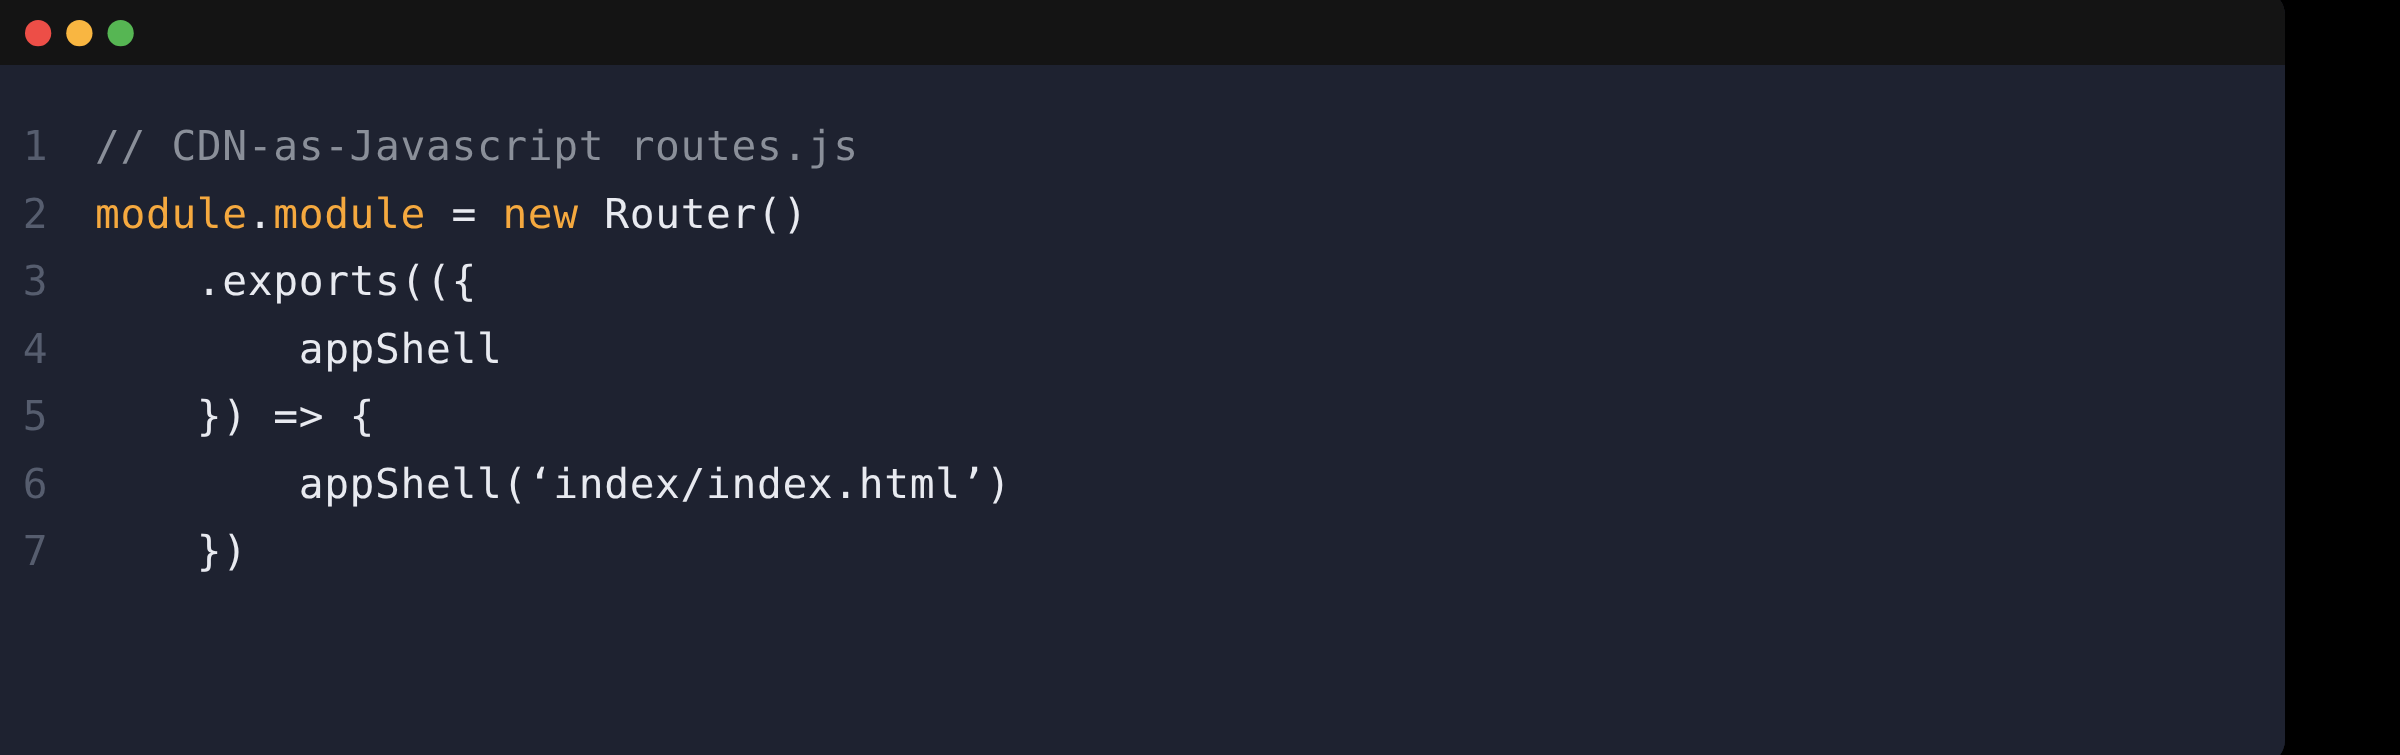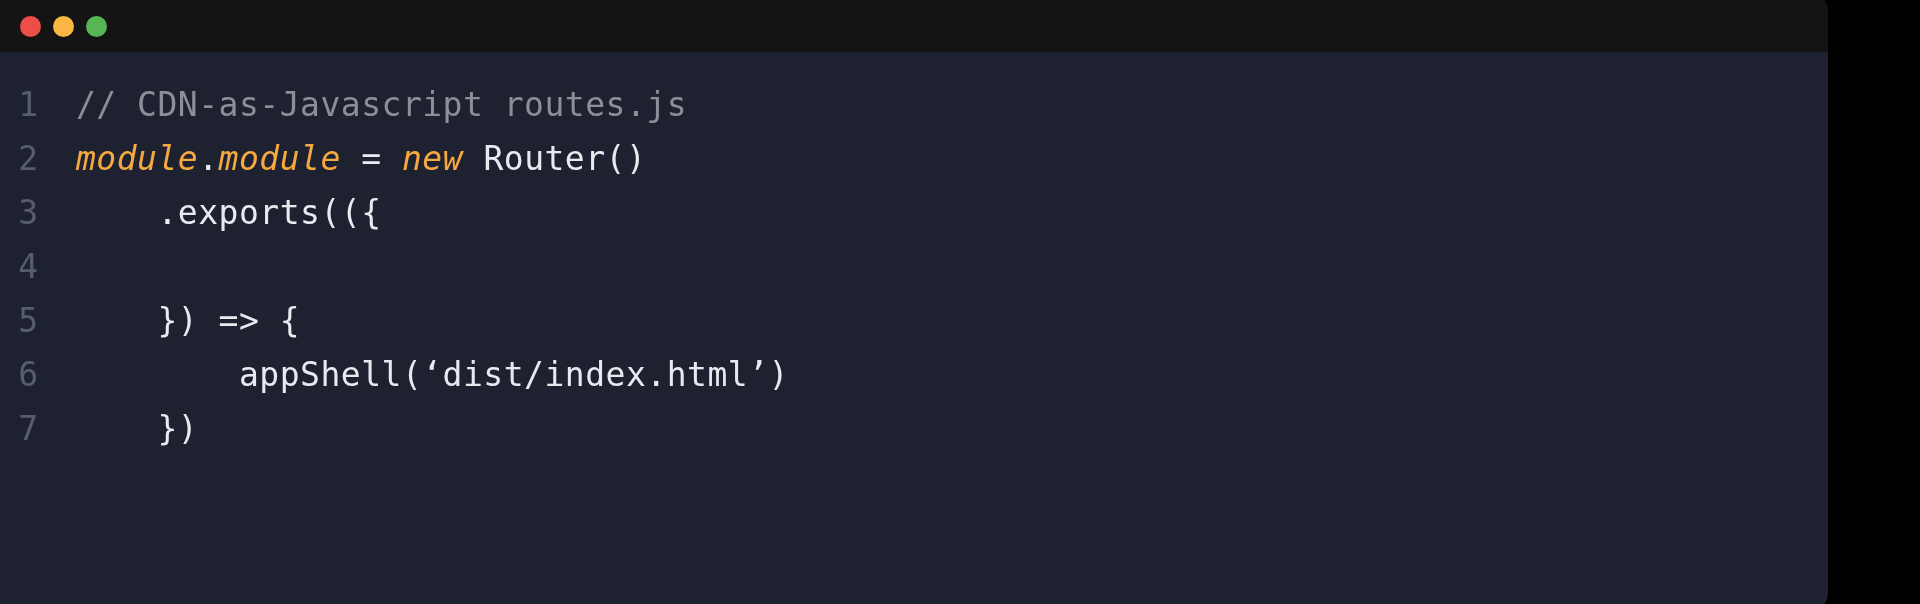--- a/index.html
+++ b/index.html
@@ -84,24 +84,25 @@
     user-select: none;
   }
 
   .code-text {
     margin-left: 38px;
     font-size: 33px;
     font-family: "DejaVu Sans Mono", "Liberation Mono", monospace;
     color: #e8eaf0;
     letter-spacing: 0.5px;
     white-space: pre;
+    margin-top: 12px;
   }
 
   .tok-comment { color: #8a8f99; }
-  .tok-keyword { color: #f5a93f; font-style: italic; }
+  .tok-keyword { color: #f5a93f; }
   .tok-plain   { color: #e8eaf0; }
 </style>
 </head>
 <body>
 
 <div id="screen">
 
   <div id="code-window">
 
     <div class="titlebar">
@@ -110,21 +111,21 @@
         <span class="dot" style="background: rgb(249, 182, 65);"></span>
         <span class="dot" style="background: rgb(86, 182, 83);"></span>
       </div>
     </div>
 
     <div class="code-body">
 
     <div class="code-line"><span class="ln">1</span><span class="code-text"><span class="tok-comment">// CDN-as-Javascript routes.js</span></span></div>
         <div class="code-line"><span class="ln">2</span><span class="code-text"><span class="tok-keyword">module</span><span class="tok-plain">.</span><span class="tok-keyword">module</span><span class="tok-plain"> = </span><span class="tok-keyword">new</span><span class="tok-plain"> Router()</span></span></div>
         <div class="code-line"><span class="ln">3</span><span class="code-text"><span class="tok-plain">    .exports(({</span></span></div>
-        <div class="code-line"><span class="ln">4</span></div>
+        <div class="code-line"><span class="ln">4</span><span class="code-text"><span class="tok-plain">        appShell</span></span></div>
         <div class="code-line"><span class="ln">5</span><span class="code-text"><span class="tok-plain">    }) =&gt; {</span></span></div>
-        <div class="code-line"><span class="ln">6</span><span class="code-text"><span class="tok-plain">        appShell(‘dist/index.html’)</span></span></div>
+        <div class="code-line"><span class="ln">6</span><span class="code-text"><span class="tok-plain">        appShell(‘index/index.html’)</span></span></div>
         <div class="code-line"><span class="ln">7</span><span class="code-text"><span class="tok-plain">    })</span></span></div>
       </div>
 
   </div>
 
 </div>
 
 </body></html>

